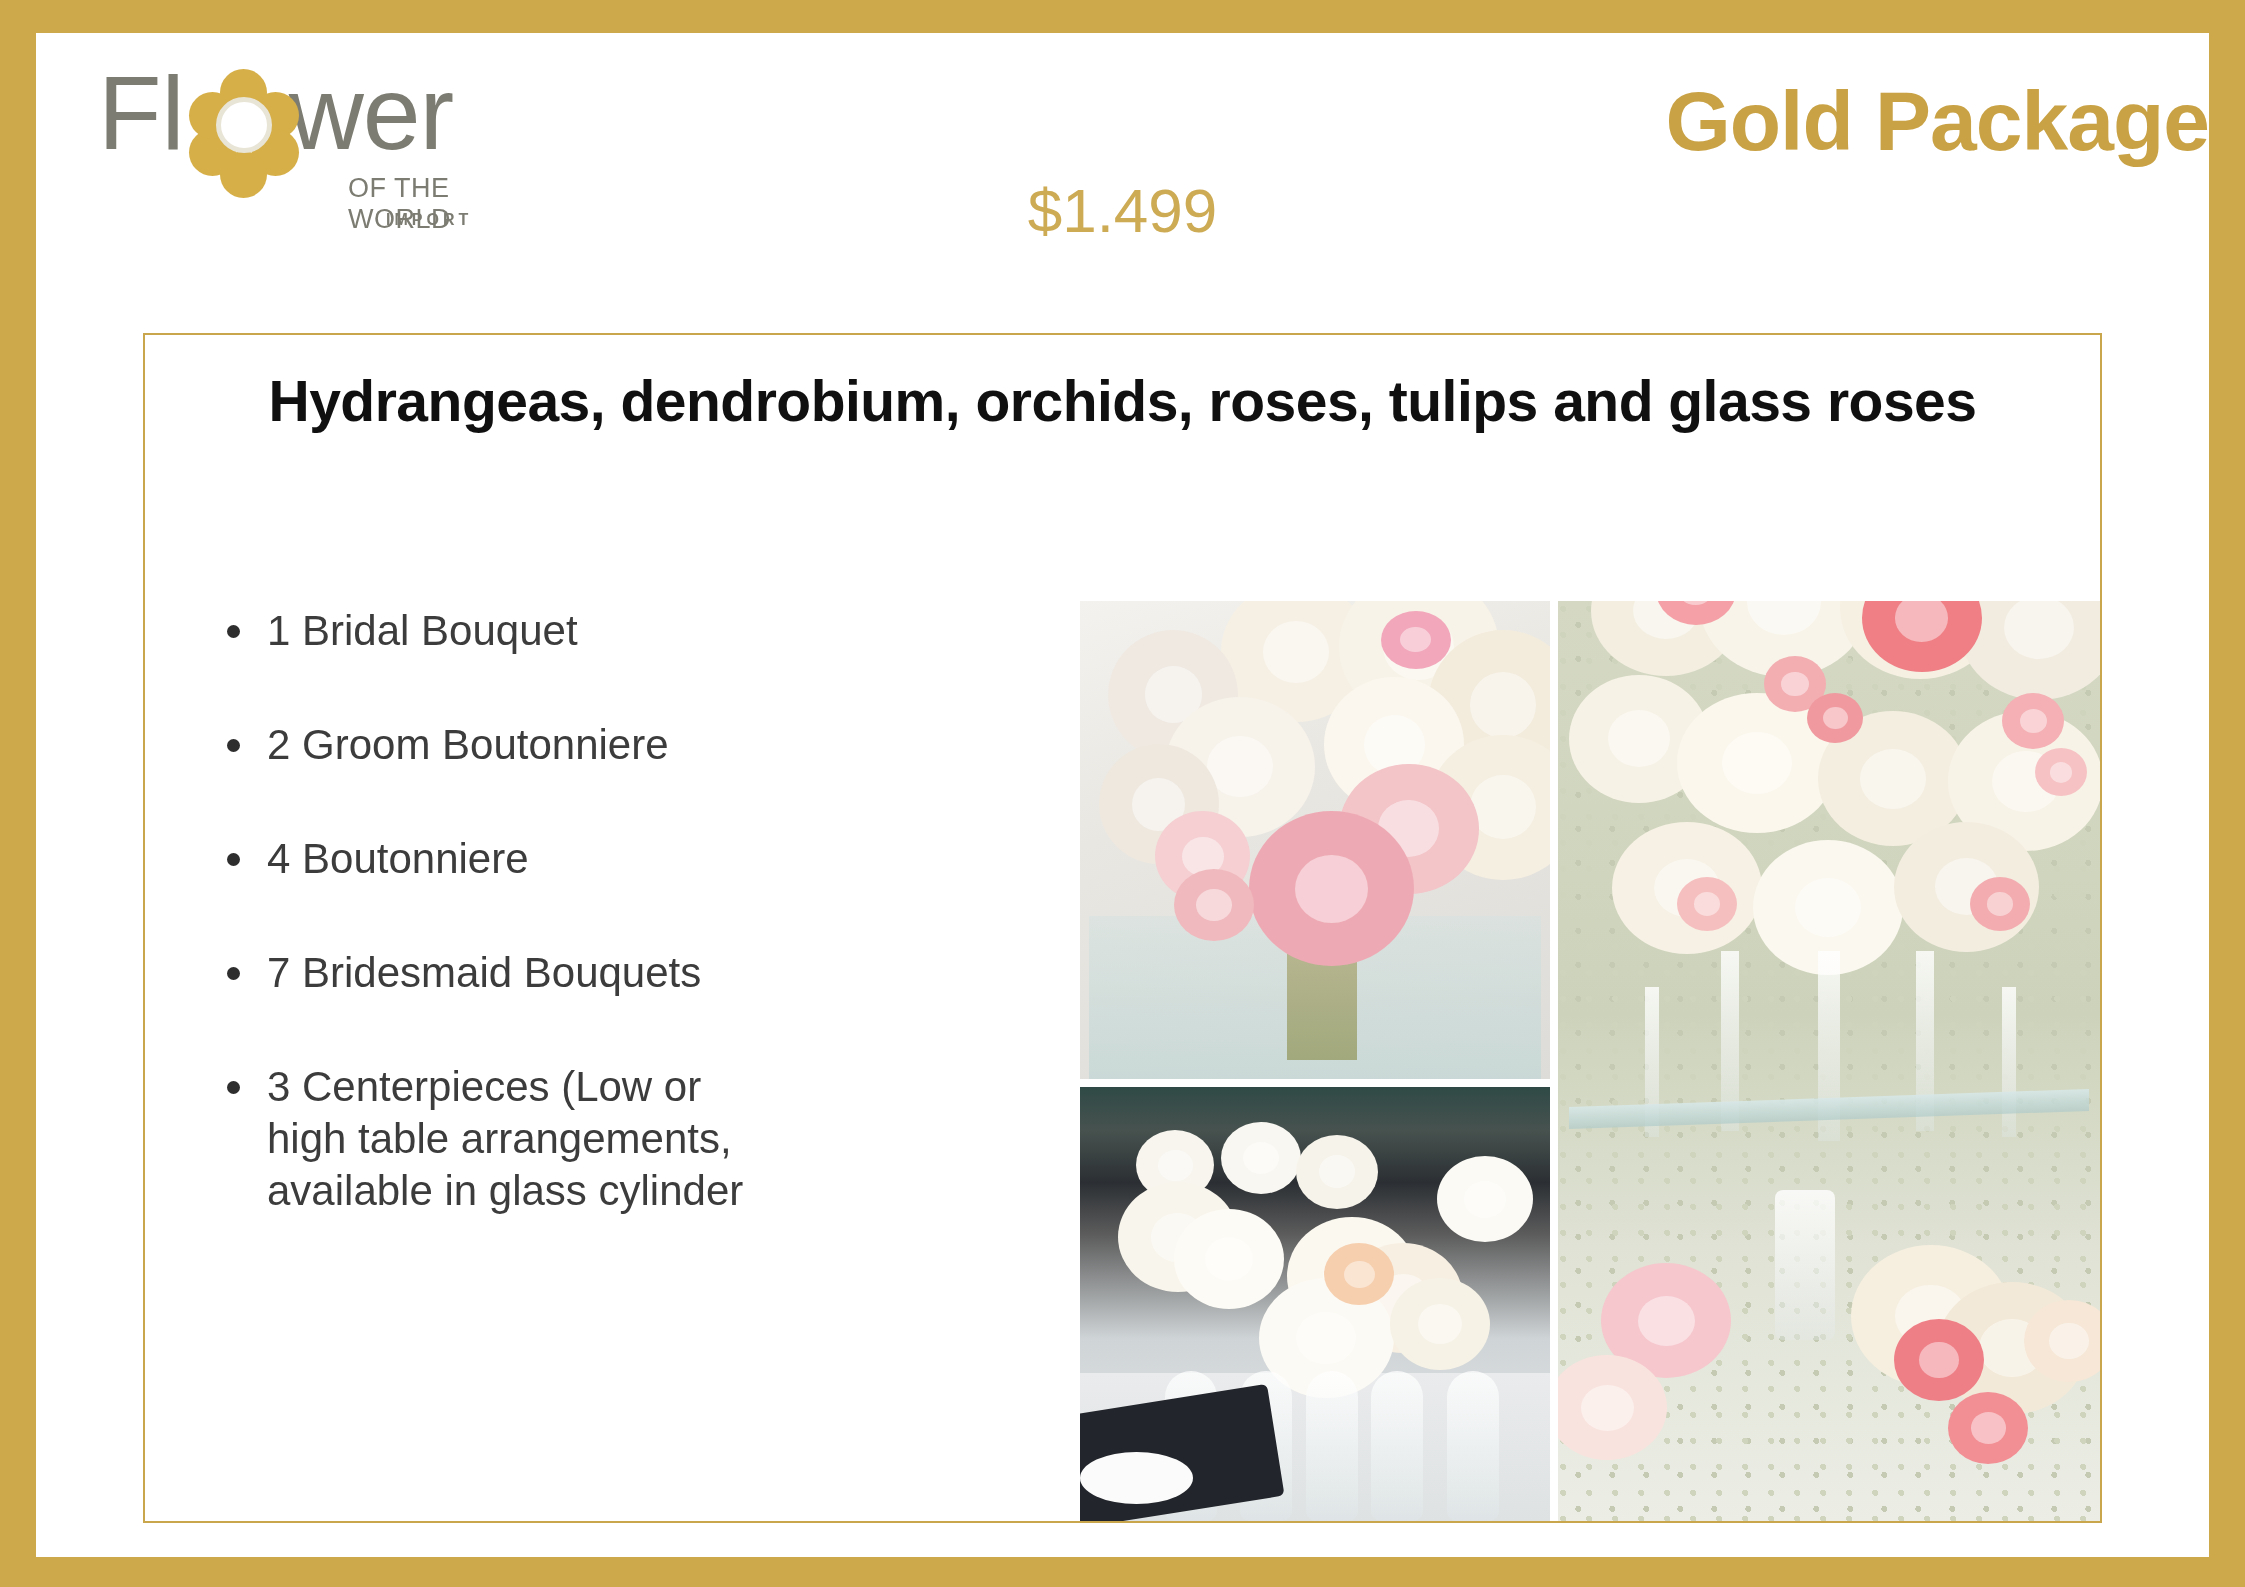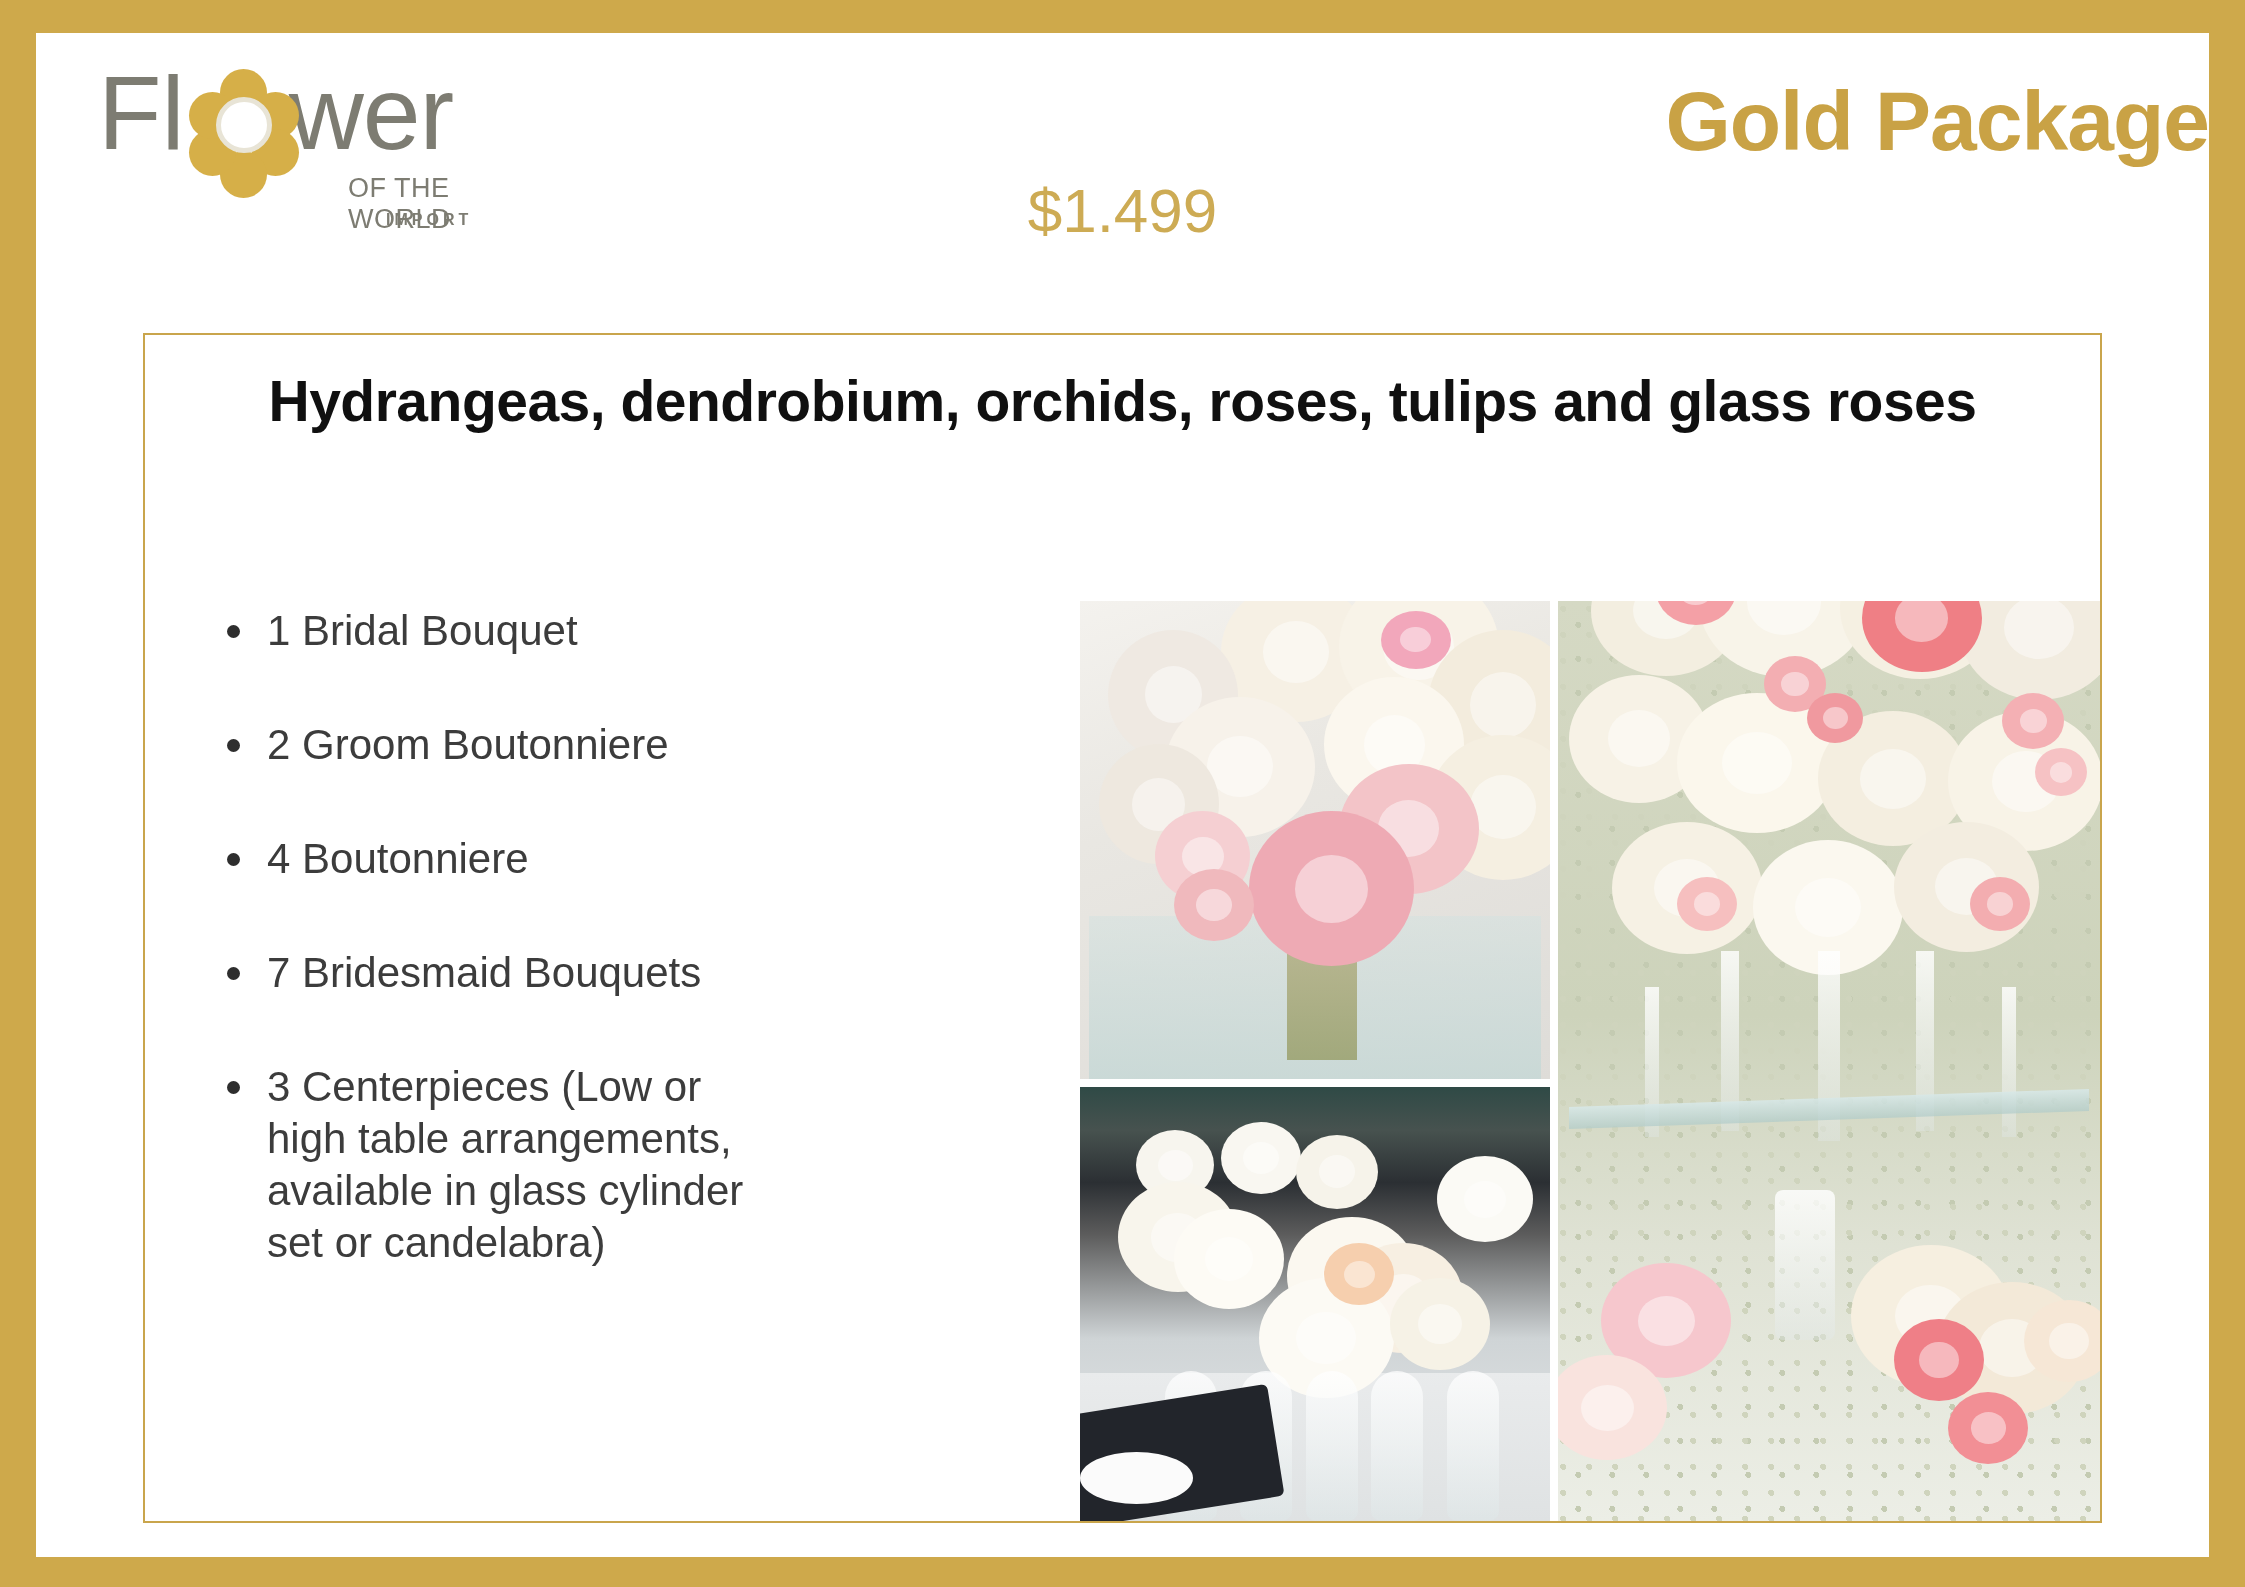--- a/index.html
+++ b/index.html
@@ -313,21 +313,20 @@
 
         <ul class="bullets">
           <li><span>1 Bridal Bouquet</span></li>
           <li><span>2 Groom Boutonniere</span></li>
           <li><span>4 Boutonniere</span></li>
           <li><span>7 Bridesmaid  Bouquets</span></li>
           <li class="multi">
             <span class="ln">3 Centerpieces (Low or</span>
             <span class="ln">high table arrangements,</span>
             <span class="ln">available in glass cylinder</span>
-            <span class="ln">set or candelabra)</span>
           </li>
         </ul>
 
         <div class="photos">
 
           <div class="col-left">
 
             <div class="photo ph-a">
               <div class="bg"></div>
               <div class="glassbase"></div>

